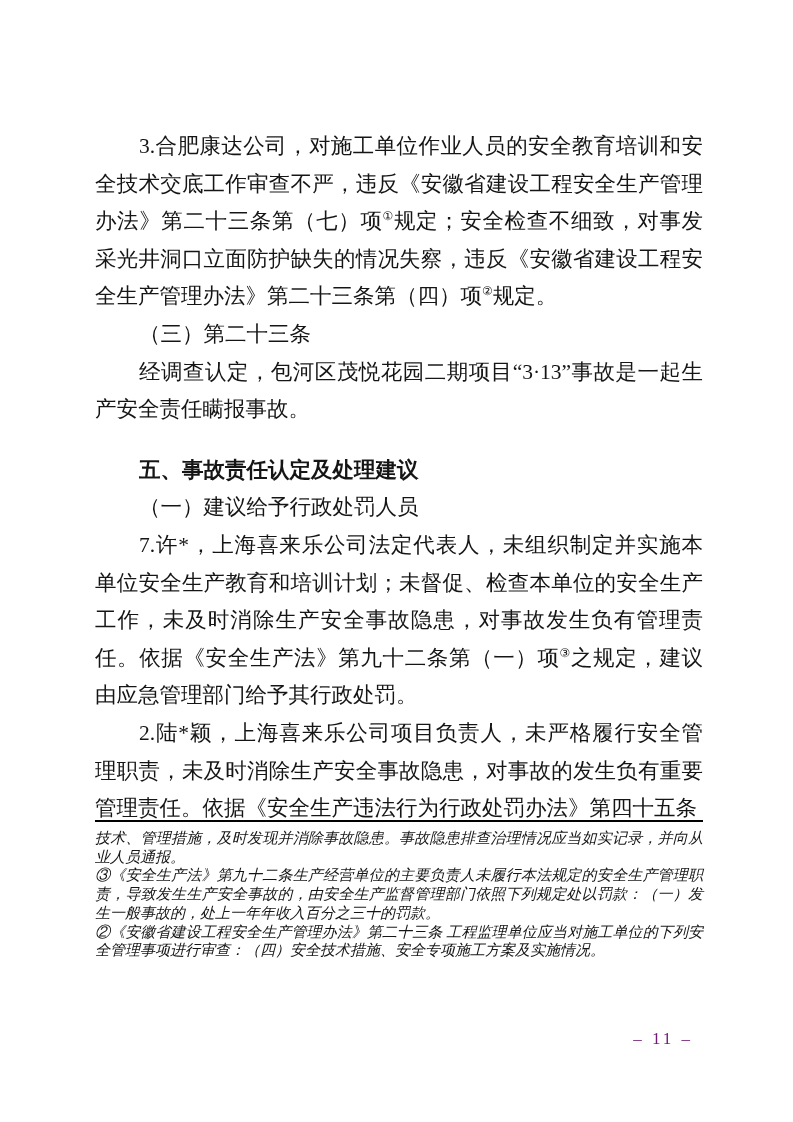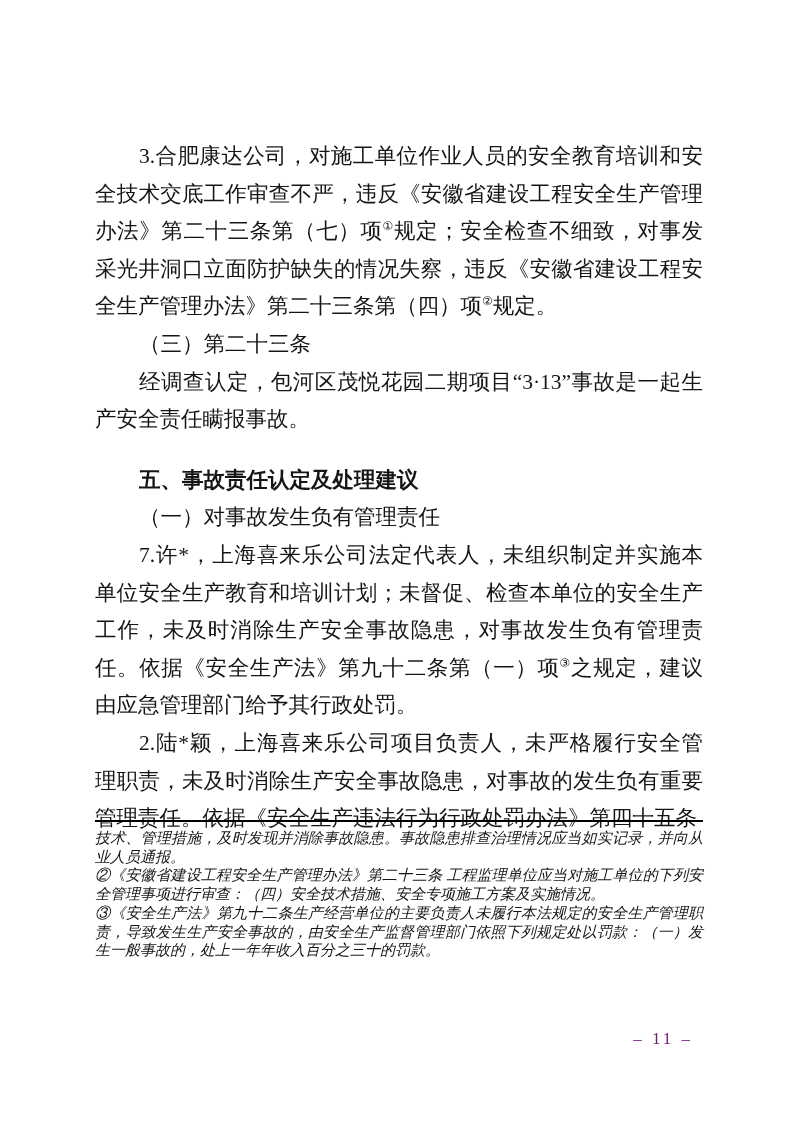--- a/index.html
+++ b/index.html
@@ -9,21 +9,21 @@
     height: 1122px;
     margin: 0 auto;
     background: #ffffff;
     font-family: "Liberation Serif", "DejaVu Serif", serif;
     color: #151515;
     overflow: hidden;
   }
   .content {
     position: absolute;
     left: 95px;
-    top: 138px;
+    top: 128px;
     width: 608px;
   }
   .para {
     margin: 0;
     font-size: 21.5px;
     line-height: 37.6px;
     text-align: justify;
     text-indent: 44px;
   }
   .heading {
@@ -75,30 +75,30 @@
   <div class="content">
 
     <p class="para"><span>3.合肥康达公司，对施工单位作业人员的安全教育培训和安全技术交底工作审查不严，违反《安徽省建设工程安全生产管理办法》第二十三条第（七）项</span><sup class="fn-ref">①</sup><span>规定；安全检查不细致，对事发采光井洞口立面防护缺失的情况失察，违反《安徽省建设工程安全生产管理办法》第二十三条第（四）项</span><sup class="fn-ref">②</sup><span>规定。</span></p>
 
     <p class="para subheading">（三）第二十三条</p>
 
     <p class="para">经调查认定，包河区茂悦花园二期项目“3·13”事故是一起生产安全责任瞒报事故。</p>
 
     <p class="para heading">五、事故责任认定及处理建议</p>
 
-    <p class="para subheading">（一）对事故发生负有管理责任</p>
+    <p class="para subheading">（一）建议给予行政处罚人员</p>
 
     <p class="para"><span>7.许*，上海喜来乐公司法定代表人，未组织制定并实施本单位安全生产教育和培训计划；未督促、检查本单位的安全生产工作，未及时消除生产安全事故隐患，对事故发生负有管理责任。依据《安全生产法》第九十二条第（一）项</span><sup class="fn-ref">③</sup><span>之规定，建议由应急管理部门给予其行政处罚。</span></p>
 
     <p class="para">2.陆*颖，上海喜来乐公司项目负责人，未严格履行安全管理职责，未及时消除生产安全事故隐患，对事故的发生负有重要管理责任。依据《安全生产违法行为行政处罚办法》第四十五条</p>
 
   </div>
 
   <div class="footnotes">
     <div class="fn-rule"></div>
     <p class="fn-para">技术、管理措施，及时发现并消除事故隐患。事故隐患排查治理情况应当如实记录，并向从业人员通报。</p>
+    <p class="fn-para">③《安全生产法》第九十二条生产经营单位的主要负责人未履行本法规定的安全生产管理职责，导致发生生产安全事故的，由安全生产监督管理部门依照下列规定处以罚款：（一）发生一般事故的，处上一年年收入百分之三十的罚款。</p>
     <p class="fn-para">②《安徽省建设工程安全生产管理办法》第二十三条 工程监理单位应当对施工单位的下列安全管理事项进行审查：（四）安全技术措施、安全专项施工方案及实施情况。</p>
-    <p class="fn-para">③《安全生产法》第九十二条生产经营单位的主要负责人未履行本法规定的安全生产管理职责，导致发生生产安全事故的，由安全生产监督管理部门依照下列规定处以罚款：（一）发生一般事故的，处上一年年收入百分之三十的罚款。</p>
   </div>
 
   <div class="page-number">– 11 –</div>
 
 </div>
 
 </body></html>

